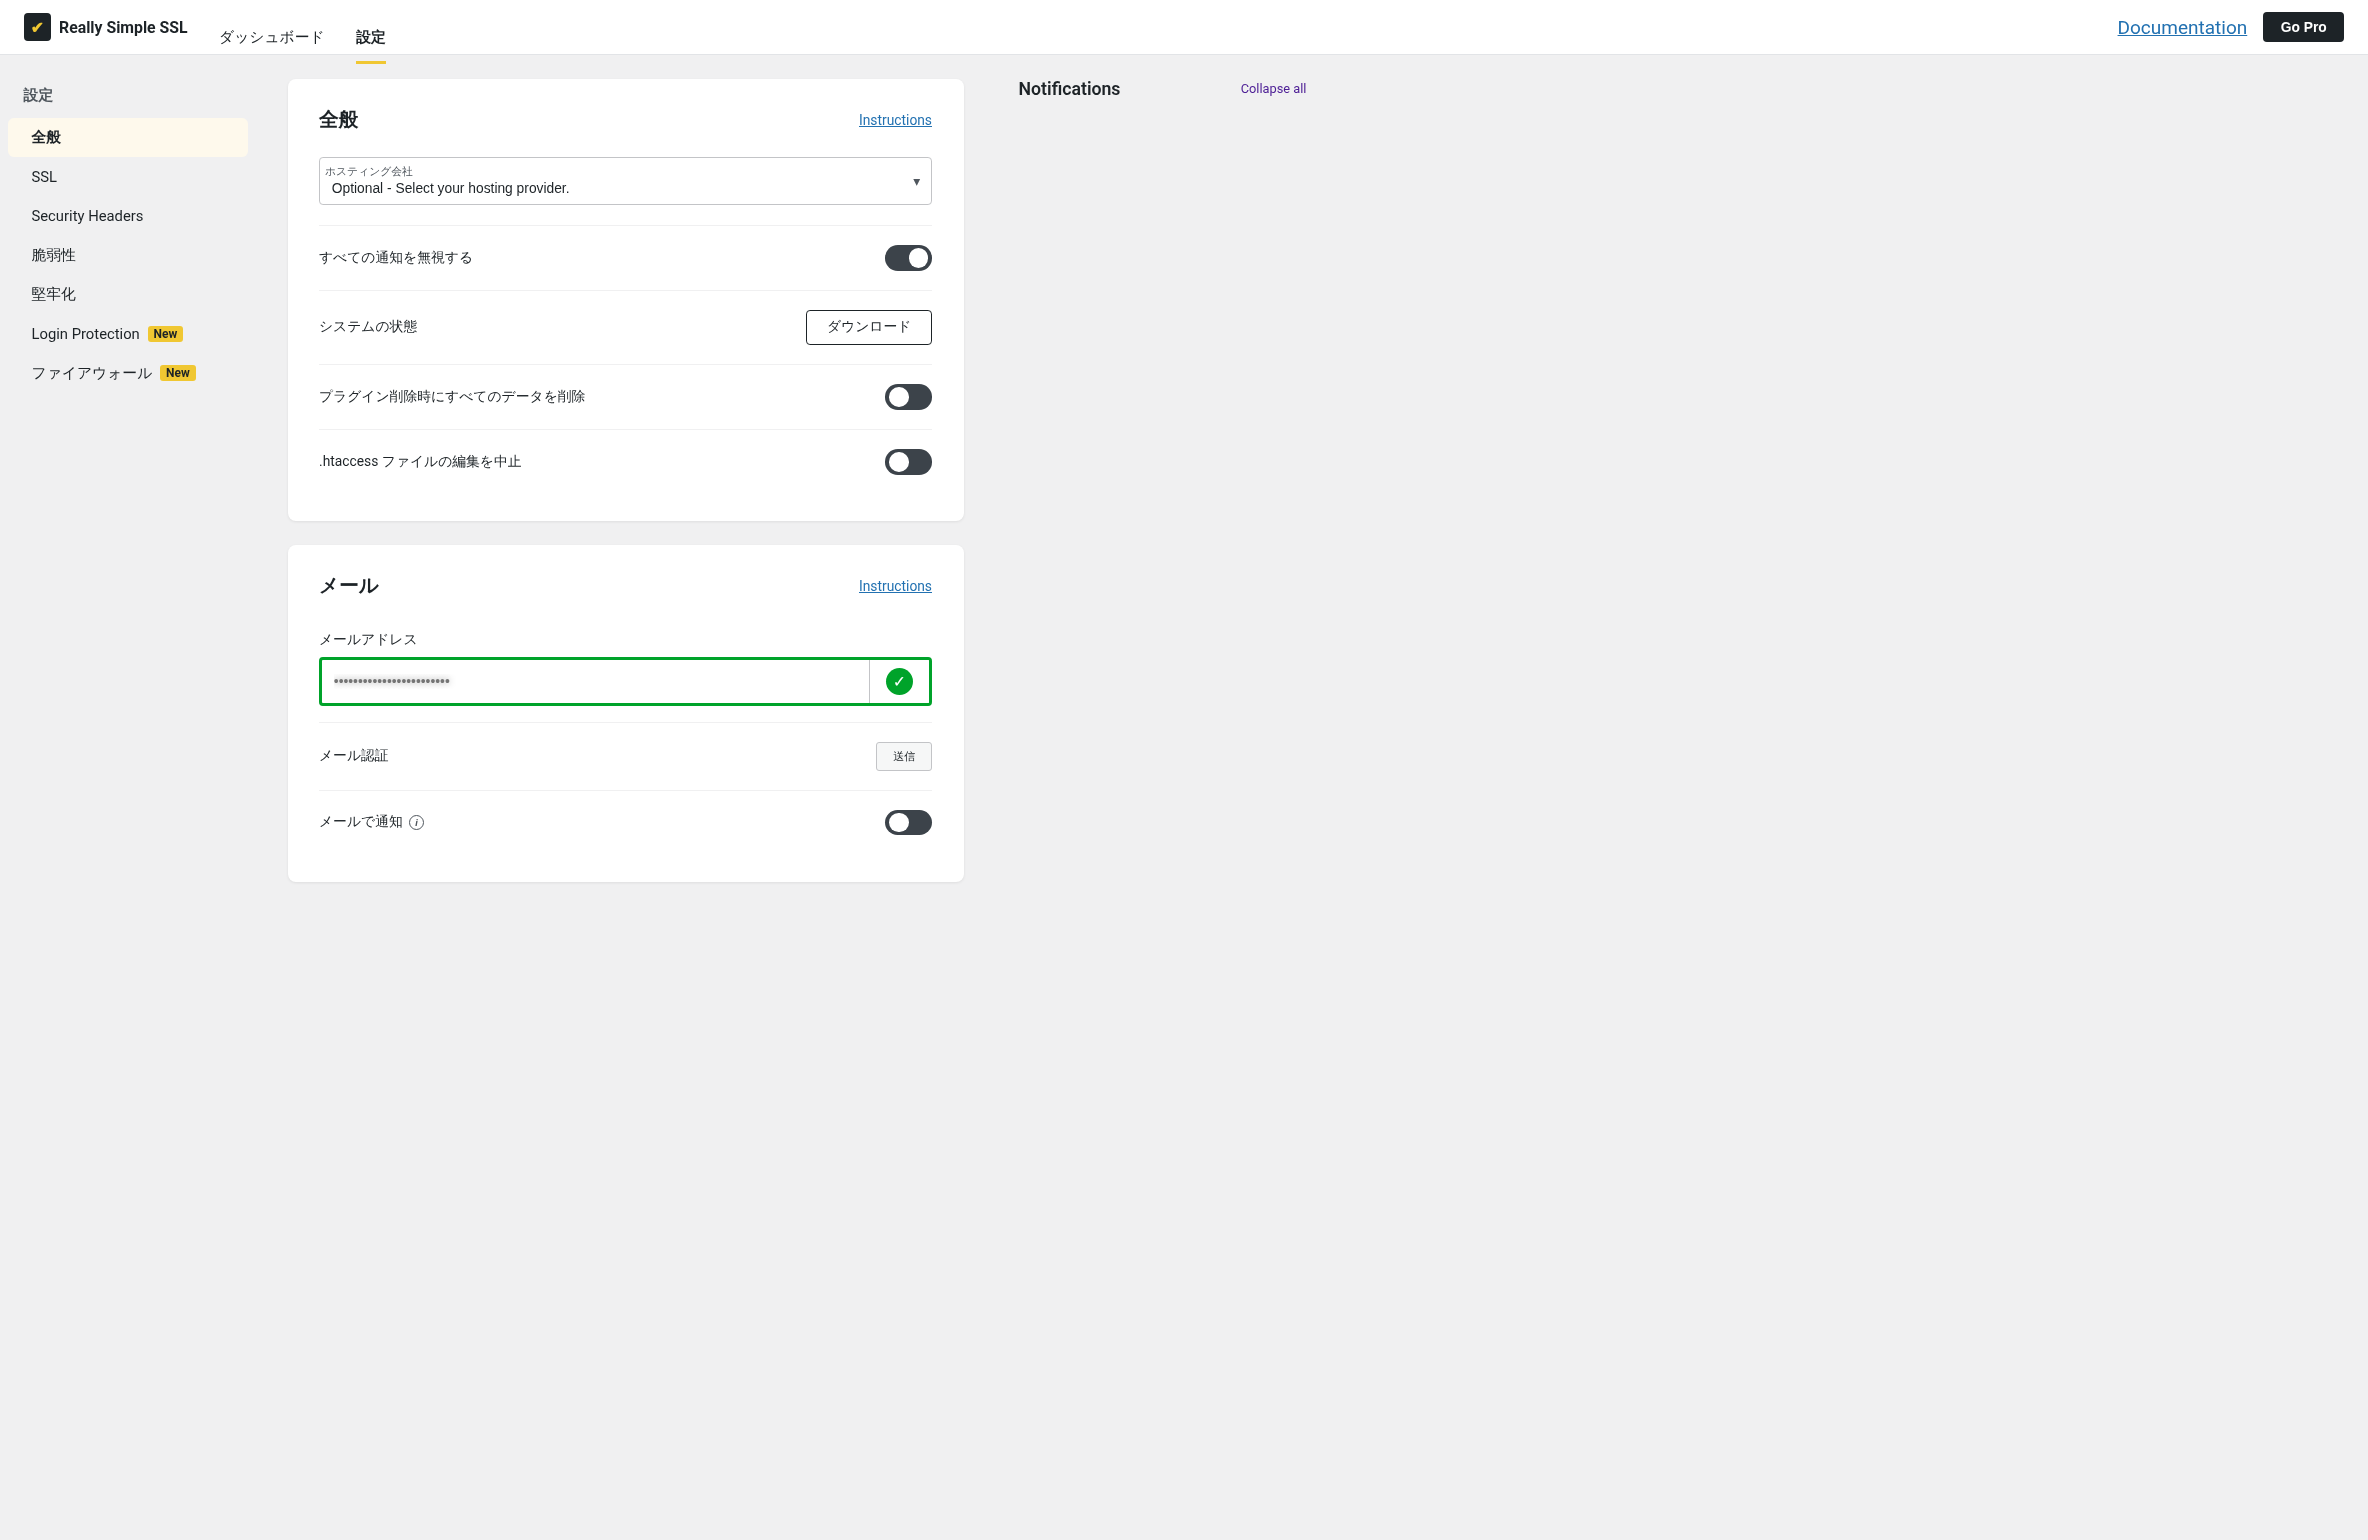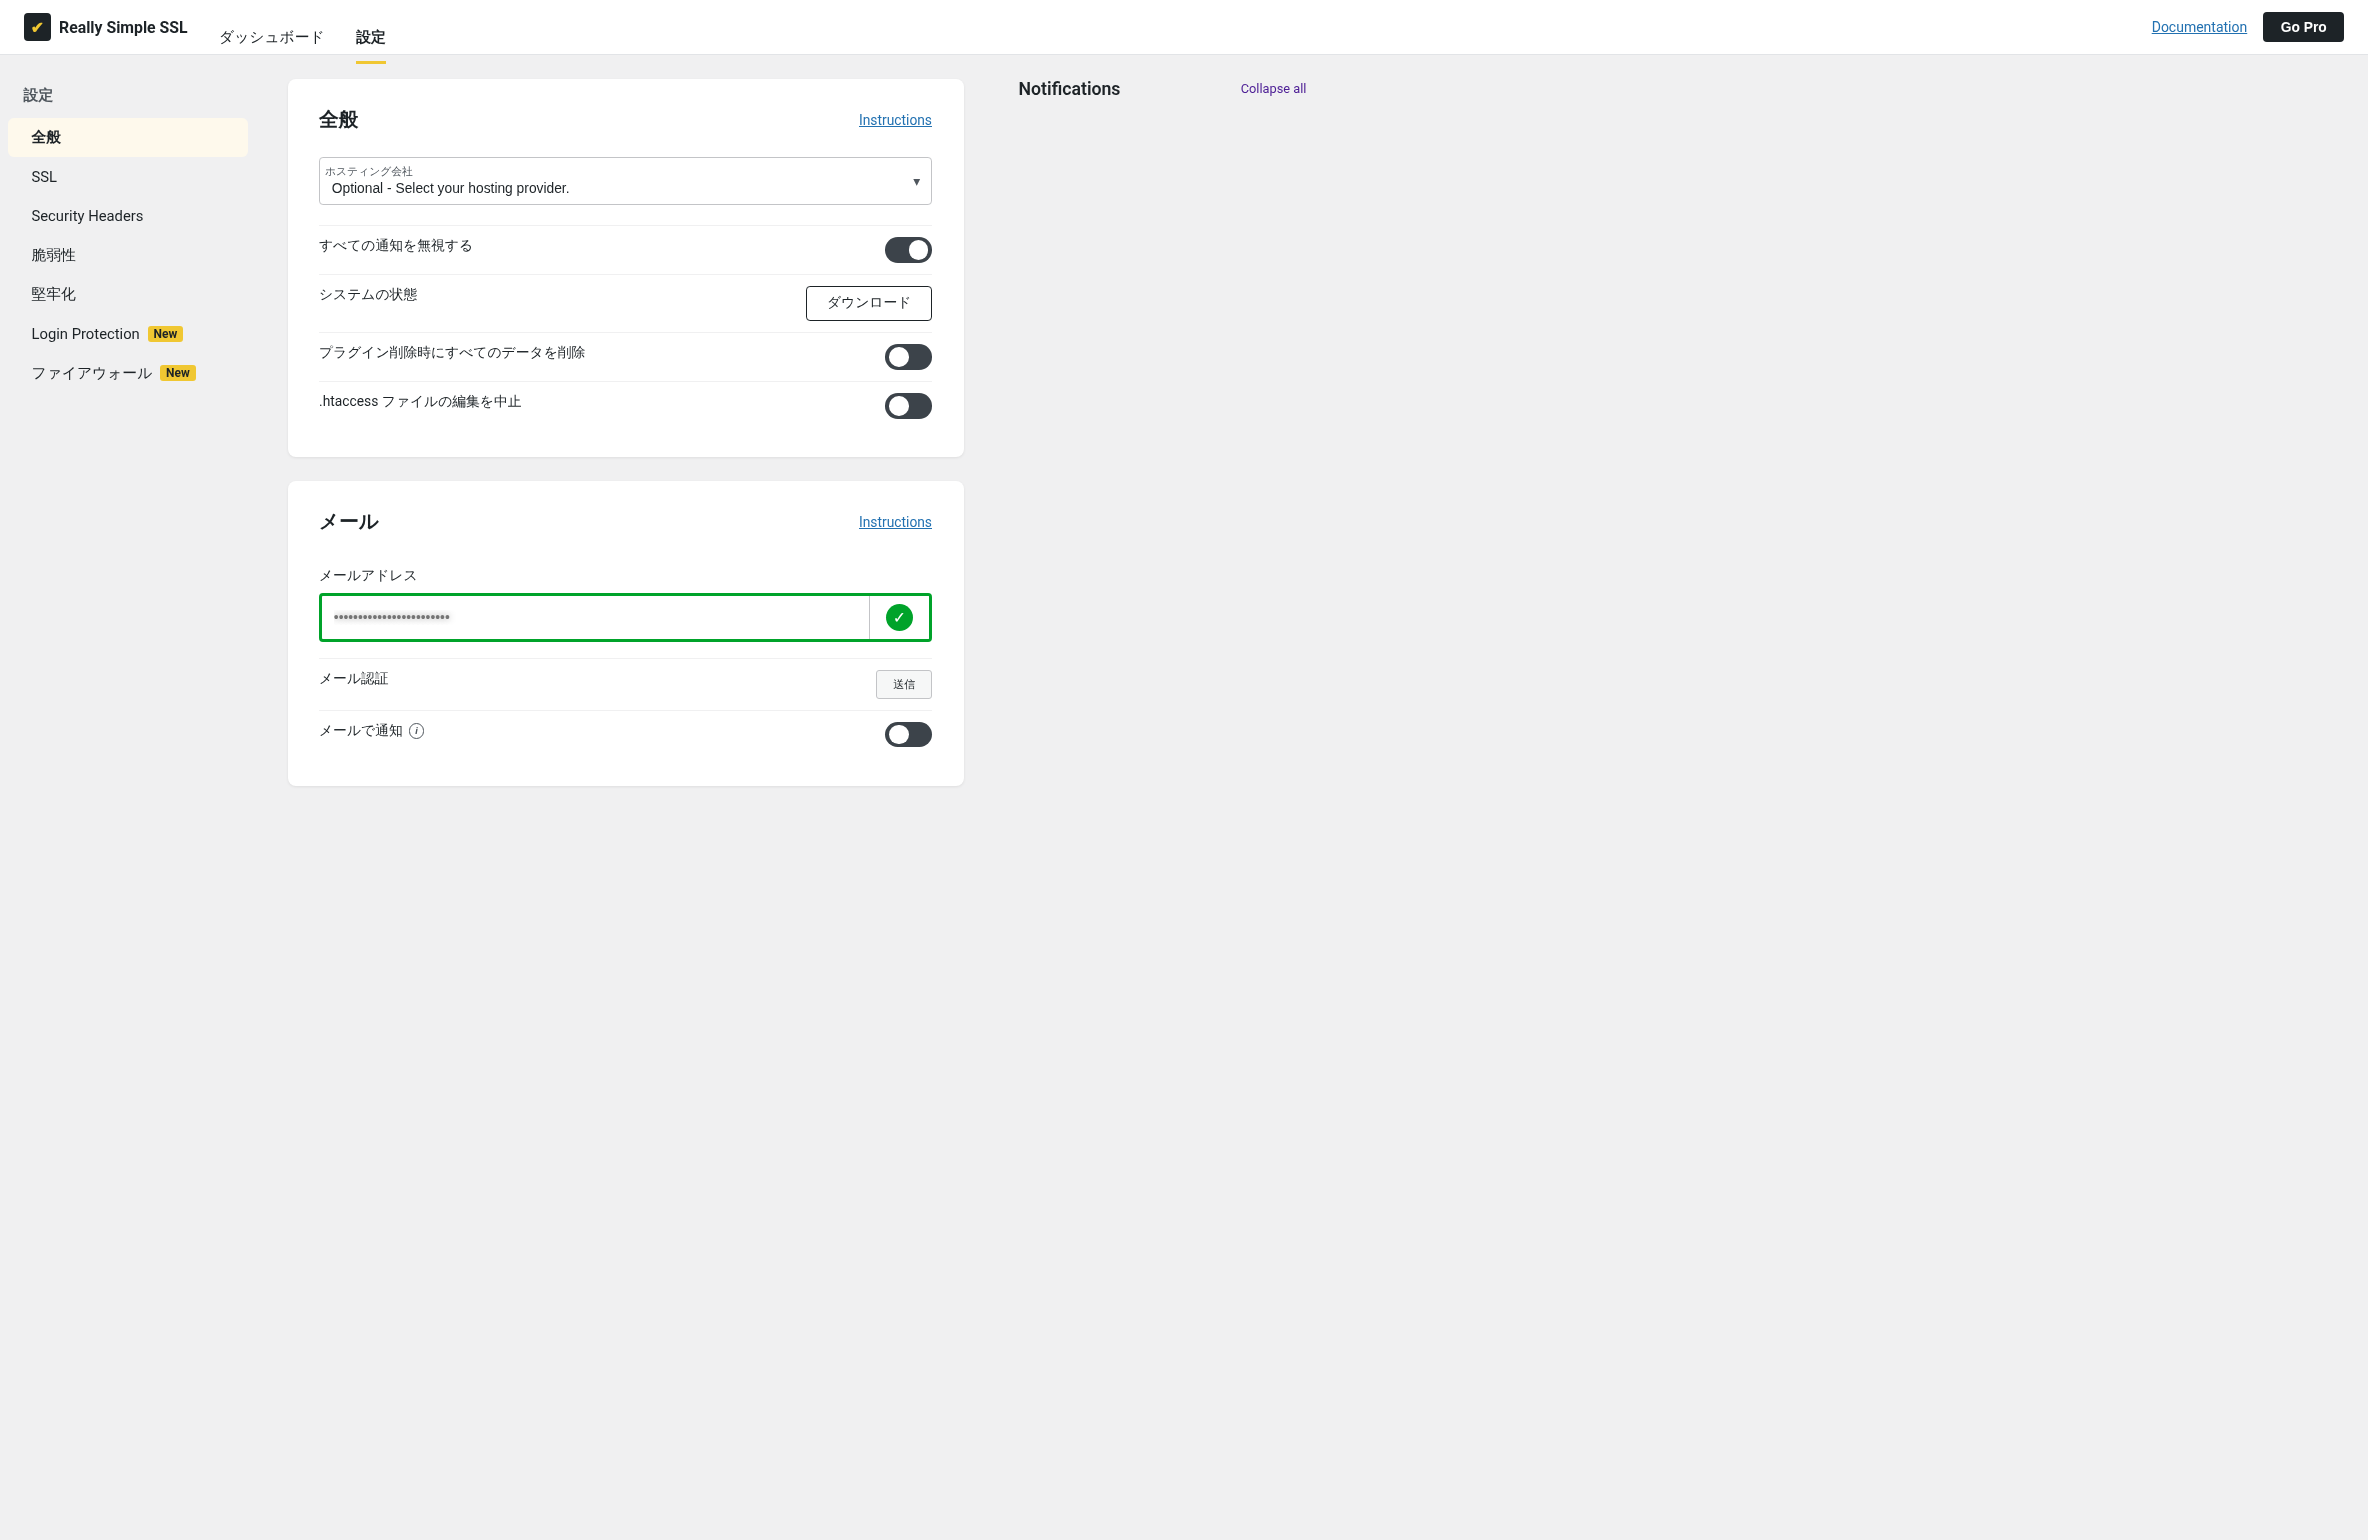--- a/index.html
+++ b/index.html
@@ -63,21 +63,21 @@
     .header-right {
       margin-left: auto;
       display: flex;
       align-items: center;
       gap: 15.8px;
     }
     .doc-link {
       color: #2271b1;
       text-decoration: underline;
       cursor: pointer;
-      font-size: 14px;
+      font-size: 19px;
     }
     .go-pro-btn {
       background: #1d2327;
       color: #fff;
       border: none;
       border-radius: 3.9px;
       padding: 7.9px 17.7px;
       font-size: 13.8px;
       font-weight: 600;
       cursor: pointer;
@@ -157,23 +157,23 @@
     .instructions-link {
       color: #2271b1;
       text-decoration: underline;
       cursor: pointer;
       font-size: 13.8px;
     }
 
     
     .form-row {
       display: flex;
-      align-items: flex-start;
+      align-items: center;
       justify-content: space-between;
-      padding: 11px 0;
+      padding: 19px 0;
       border-top: 1px solid #f0f0f1;
     }
     .form-row:first-of-type {
       border-top: none;
     }
     .form-label {
       font-size: 13.8px;
       color: #1d2327;
     }
 

